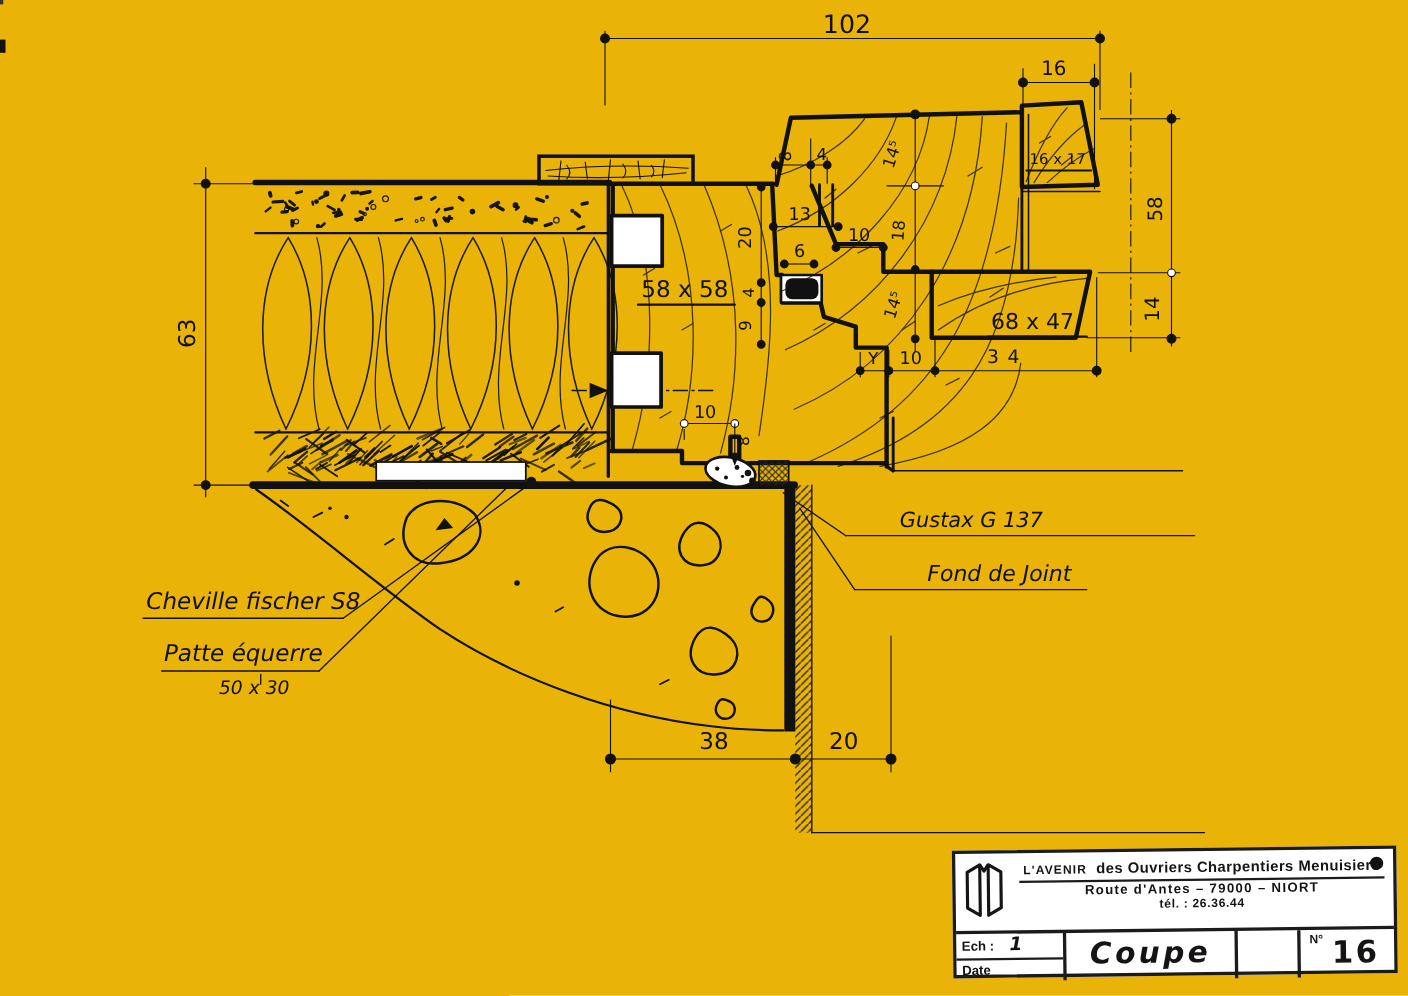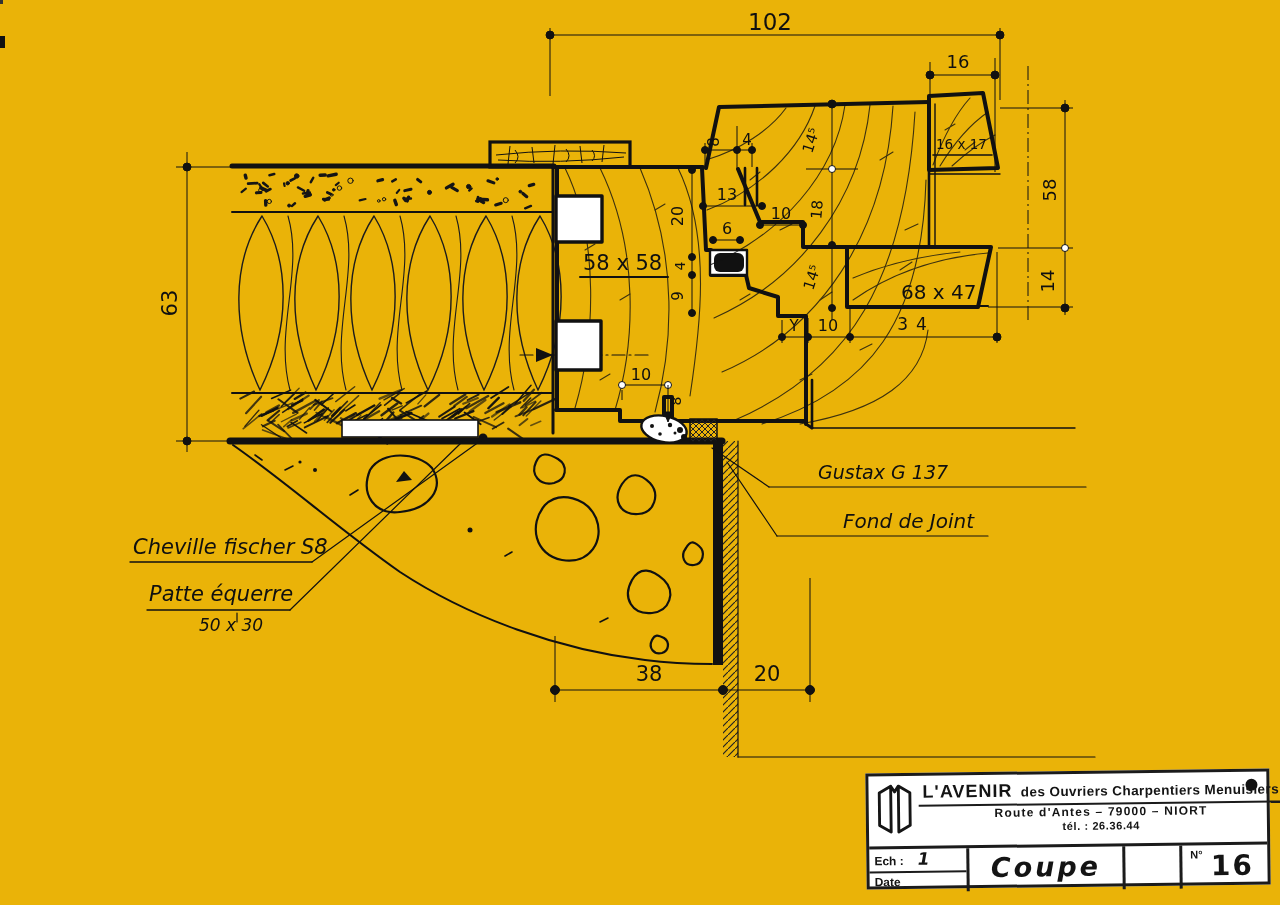--- a/index.html
+++ b/index.html
@@ -9,21 +9,21 @@
   .d{font-family:"DejaVu Sans",sans-serif;}
   .scr{font-family:"DejaVu Sans",sans-serif;font-style:italic;}
   
   .tb{position:absolute;left:866px;top:771px;width:404px;height:116px;border:3px solid #1b1b1b;
       background:#fff;transform:rotate(-0.7deg);box-sizing:border-box;color:#141414;}
   .tb-top{position:relative;height:70px;border-bottom:3px solid #1b1b1b;display:flex;align-items:flex-start;}
   .tb-logo{margin:4px 2px 0 4px;flex:0 0 auto;}
   .tb-co{flex:1;text-align:center;padding-top:5px;line-height:1.25;}
   .tb-line1{font-size:13.5px;font-weight:bold;letter-spacing:.4px;border-bottom:2px solid #1b1b1b;
             display:inline-block;padding:0 4px 1px 4px;white-space:nowrap;}
-  .tb-line1 .co{font-size:18px;letter-spacing:1px;}
+  .tb-line1 .co{font-size:11px;letter-spacing:1px;}
   .tb-line2{font-size:12px;font-weight:bold;letter-spacing:1.2px;}
   .tb-line3{font-size:11px;font-weight:bold;letter-spacing:.6px;}
   .tb-dot{position:absolute;right:9px;top:7px;width:12px;height:12px;border-radius:50%;background:#111;}
   .tb-bot{display:flex;height:43px;}
   .tbc1{width:100px;border-right:3px solid #1b1b1b;box-sizing:border-box;}
   .tbc1a{height:24px;border-bottom:2px solid #1b1b1b;box-sizing:border-box;padding:3px 0 0 5px;font-size:12px;font-weight:bold;display:flex;gap:14px;align-items:baseline;}
   .tbc1a .val{font-family:"DejaVu Sans",sans-serif;font-style:italic;font-weight:bold;font-size:17px;line-height:.9;}
   .tbc1b{padding:2px 0 0 5px;font-size:12px;font-weight:bold;}
   .tbc2{width:156px;border-right:3px solid #1b1b1b;box-sizing:border-box;text-align:center;}
   .tbc2 .big{font-family:"DejaVu Sans",sans-serif;font-style:italic;font-weight:bold;font-size:27px;letter-spacing:3px;line-height:40px;}

